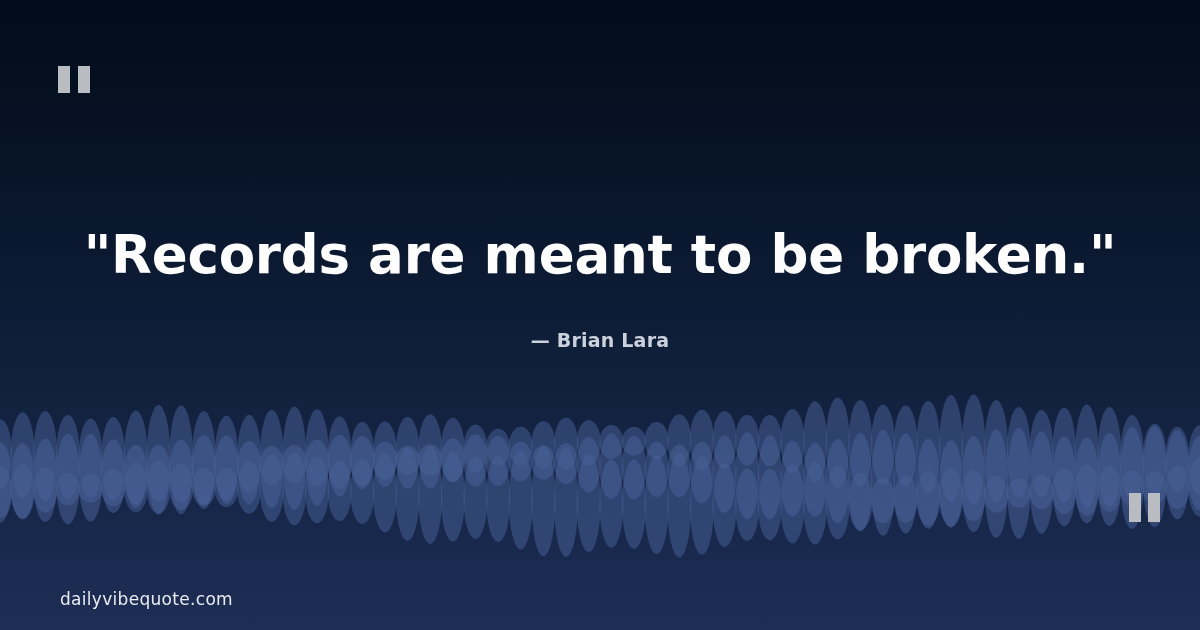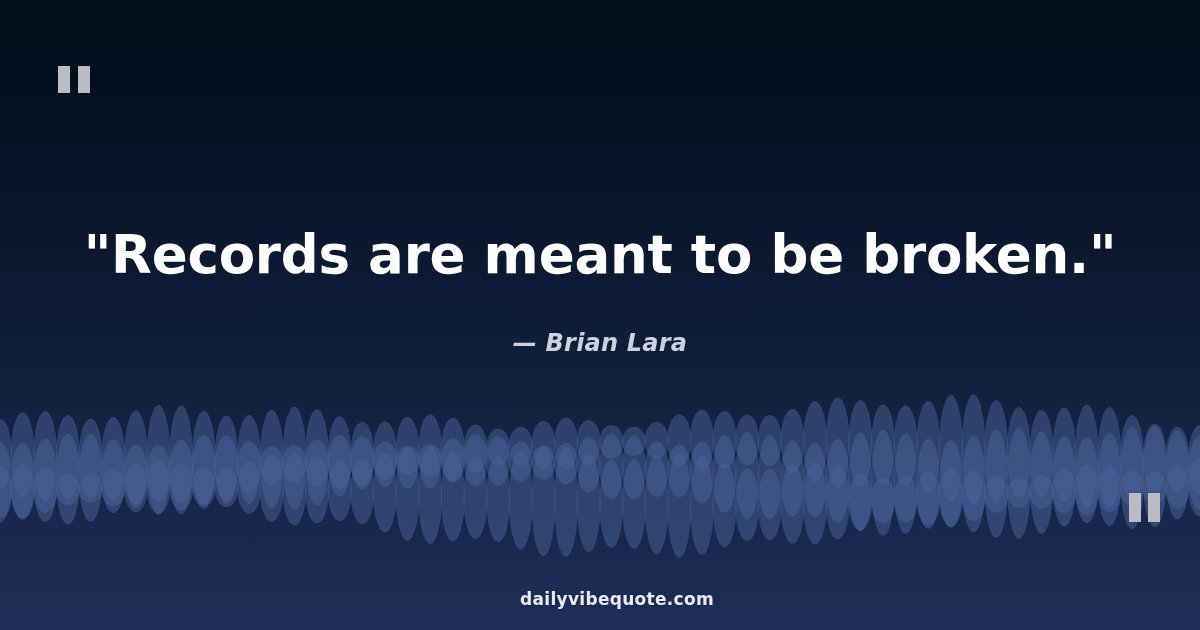--- a/index.html
+++ b/index.html
@@ -87,35 +87,34 @@
     color: #fdfdfe;
     letter-spacing: -0.2px;
   }
 
   #quote-author {
     position: absolute;
     top: 329px;
     left: 60px;
     width: 1080px;
     text-align: center;
-    font-size: 24px;
+    font-size: 19px;
     font-weight: bold;
     color: #ccd2dd;
     letter-spacing: 0.2px;
-    font-style: italic;
   }
 
   #site-footer {
     position: absolute;
     top: 589px;
-    left: 77px;
+    left: 60px;
     width: 1080px;
-    text-align: center;
+    text-align: left;
     font-size: 17px;
-    font-weight: bold;
+    font-weight: normal;
     color: #e9ebf1;
     letter-spacing: 0.3px;
   }
 </style>
 </head>
 <body>
 
 <div id="card">
 
   <svg id="wave-band" viewBox="0 0 1200 630" xmlns="http://www.w3.org/2000/svg" aria-hidden="true">

